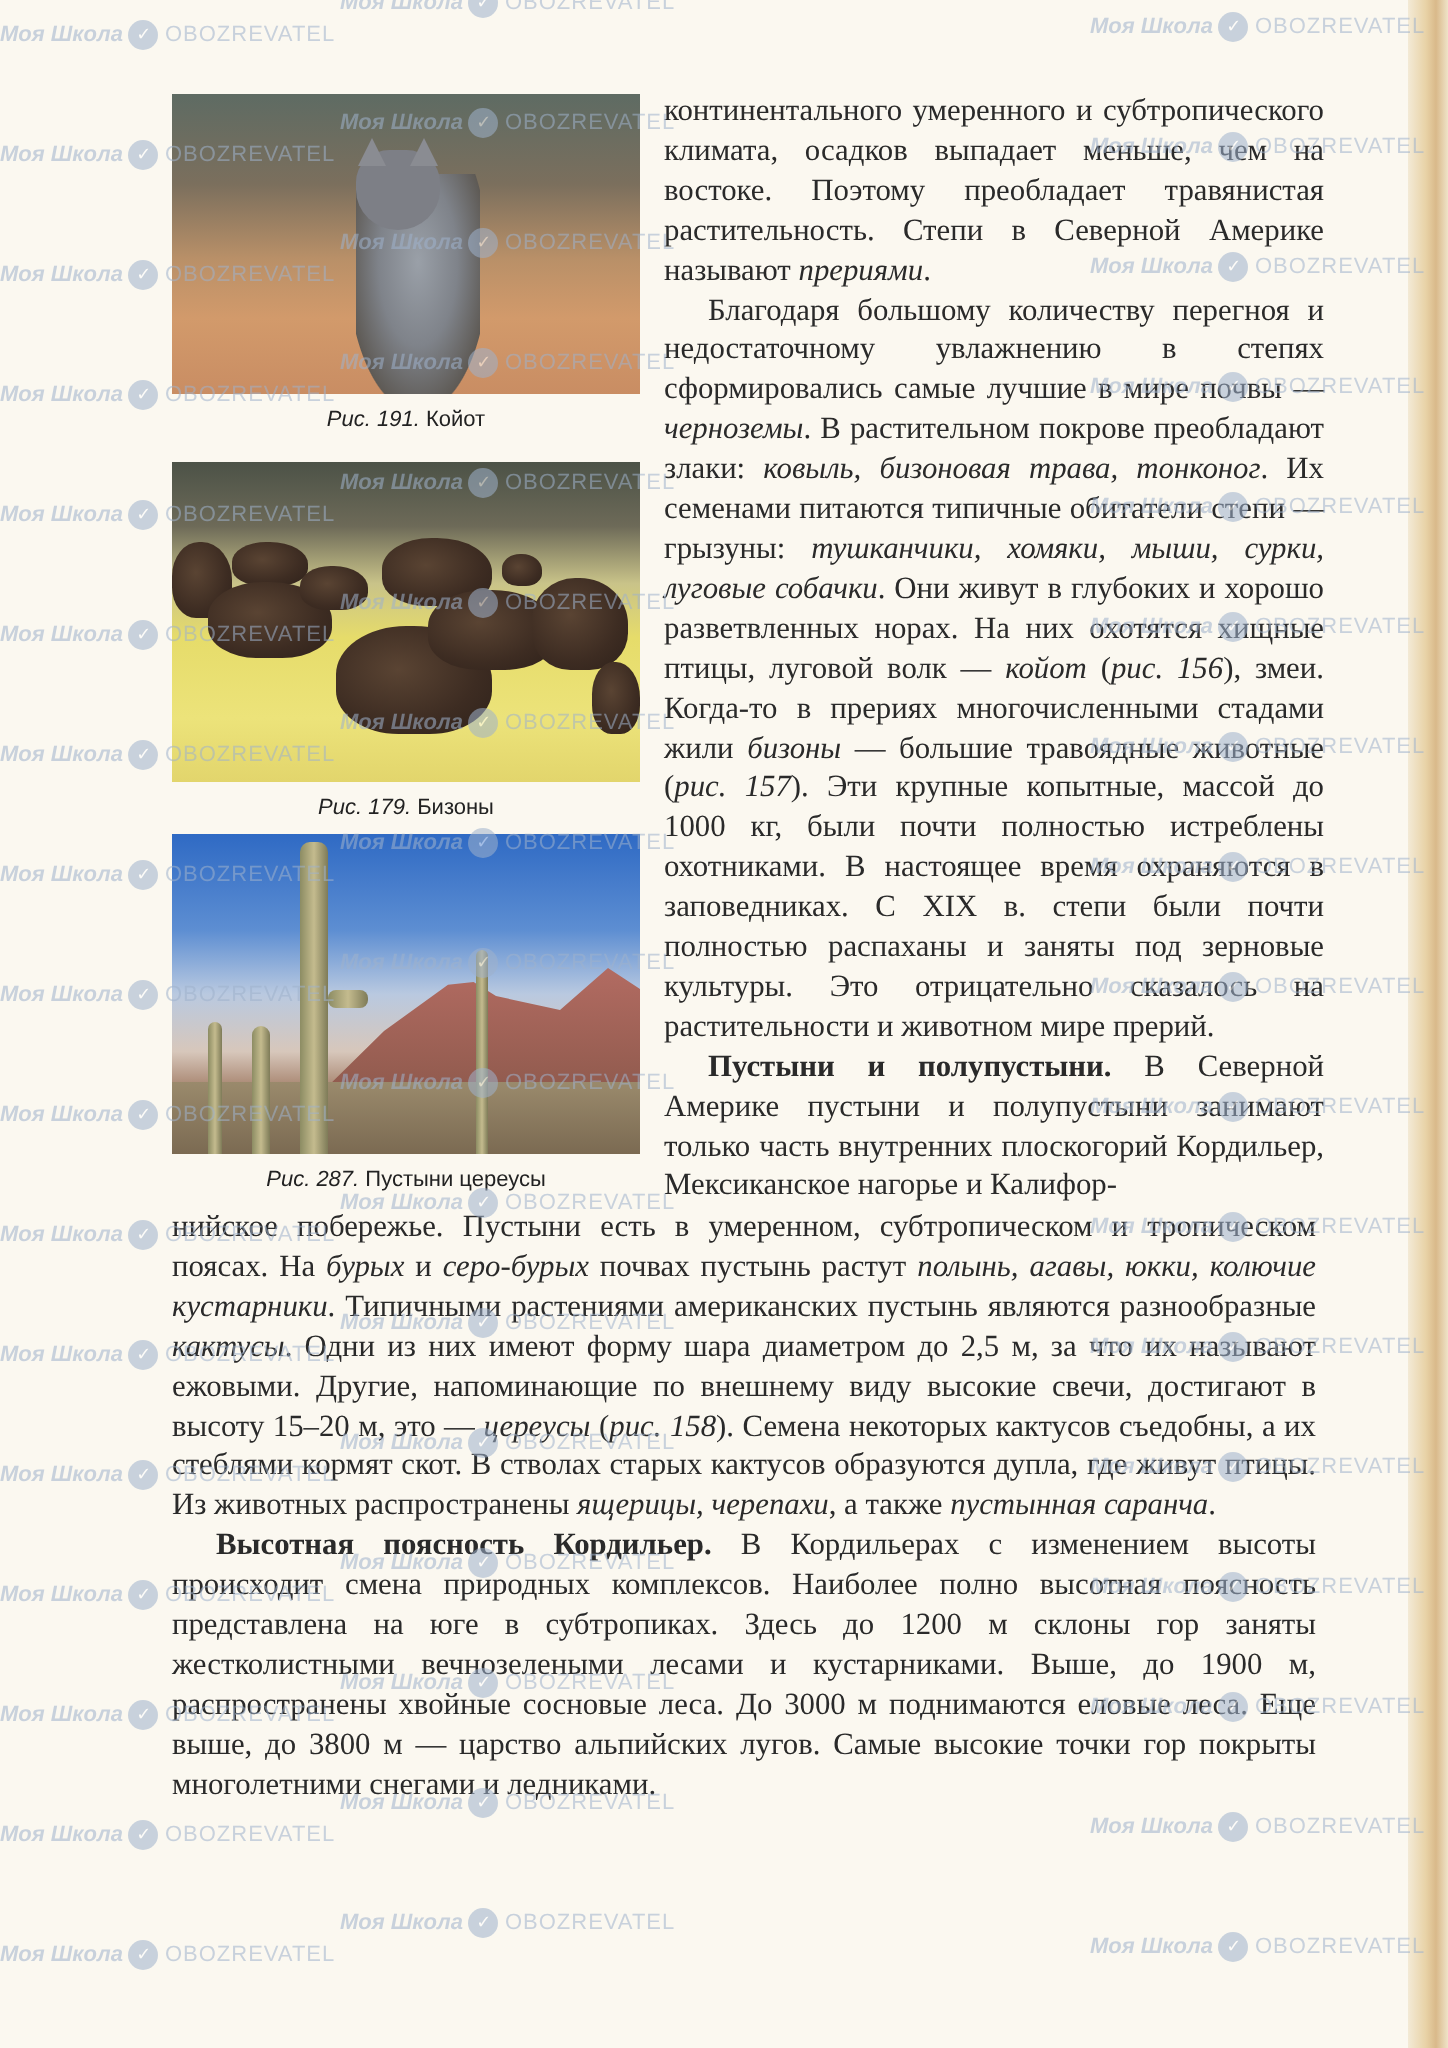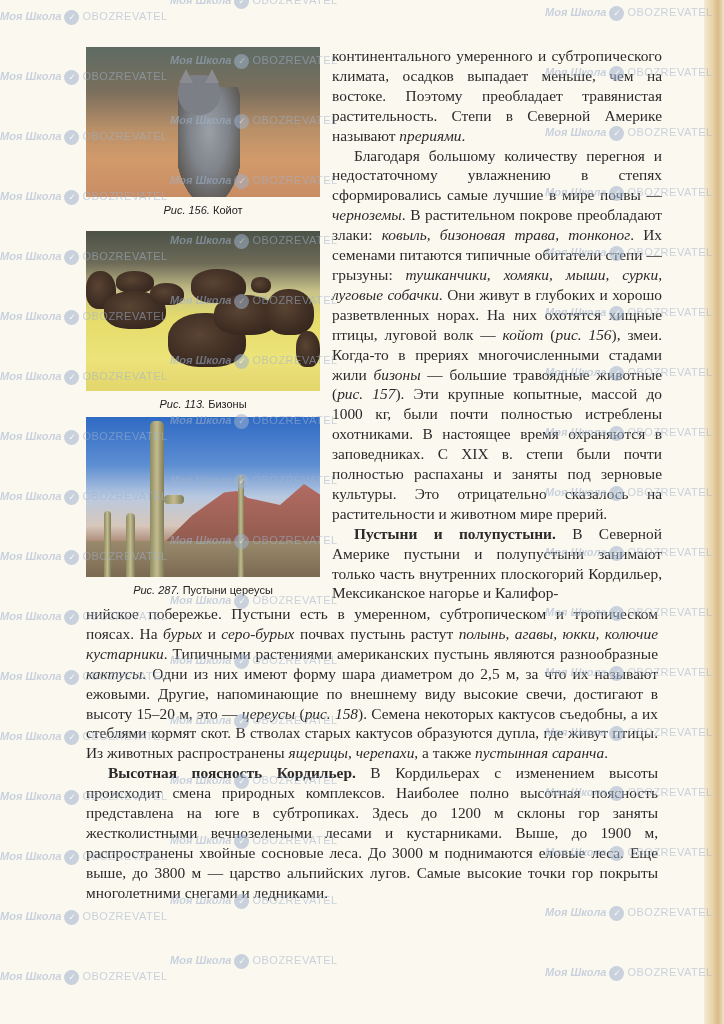--- a/index.html
+++ b/index.html
@@ -104,40 +104,40 @@
 <div class="page-edge"></div>
 
 <div class="figure" style="top:47px;">
   <div class="photo photo-coyote">
     <div class="coyote-body"></div>
     <div class="coyote-head"></div>
     <div class="coyote-ear-l"></div>
     <div class="coyote-ear-r"></div>
   </div>
   <div class="caption">
-    <i>Рис. 156.</i>
+    <i>Рис. 191.</i>
     <span>Койот</span>
   </div>
 </div>
 
 <div class="figure" style="top:231px;">
   <div class="photo photo-bison">
     <div class="bison" style="left:0;top:40px;width:30px;height:38px;"></div>
     <div class="bison" style="left:30px;top:40px;width:38px;height:22px;"></div>
     <div class="bison" style="left:18px;top:60px;width:62px;height:38px;"></div>
     <div class="bison" style="left:64px;top:52px;width:34px;height:22px;"></div>
     <div class="bison" style="left:105px;top:38px;width:55px;height:34px;"></div>
     <div class="bison" style="left:82px;top:82px;width:78px;height:54px;"></div>
     <div class="bison" style="left:128px;top:64px;width:64px;height:40px;"></div>
     <div class="bison" style="left:165px;top:46px;width:20px;height:16px;"></div>
     <div class="bison" style="left:180px;top:58px;width:48px;height:46px;"></div>
     <div class="bison" style="left:210px;top:100px;width:24px;height:36px;"></div>
   </div>
   <div class="caption">
-    <i>Рис. 113.</i>
+    <i>Рис. 179.</i>
     <span>Бизоны</span>
   </div>
 </div>
 
 <div class="figure" style="top:417px;">
   <div class="photo photo-cactus">
     <div class="mountain"></div>
     <div class="ground"></div>
     <div class="cactus" style="left:64px;top:4px;width:14px;height:156px;"></div>
     <div class="cactus" style="left:78px;top:78px;width:20px;height:9px;border-radius:4px;"></div>

